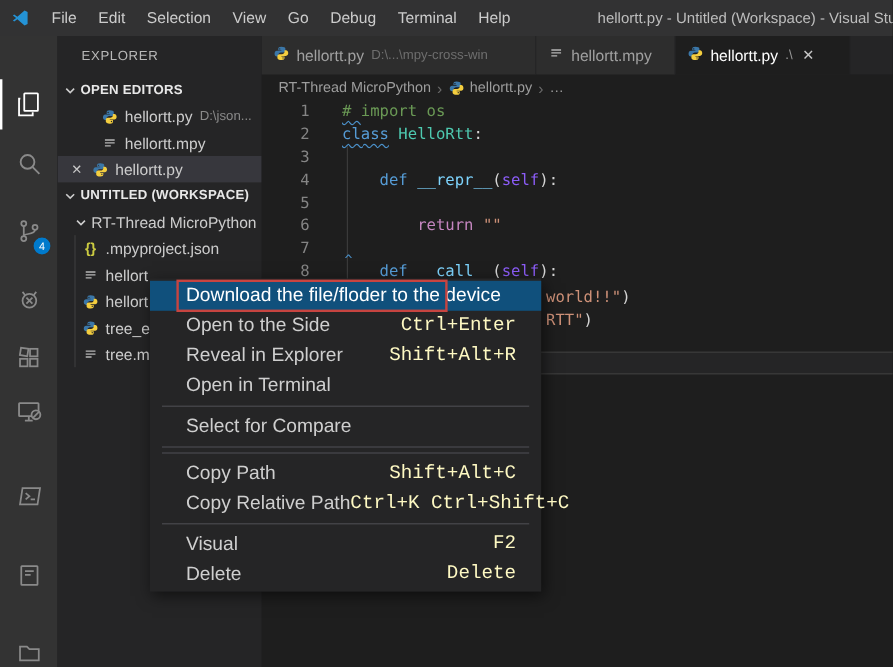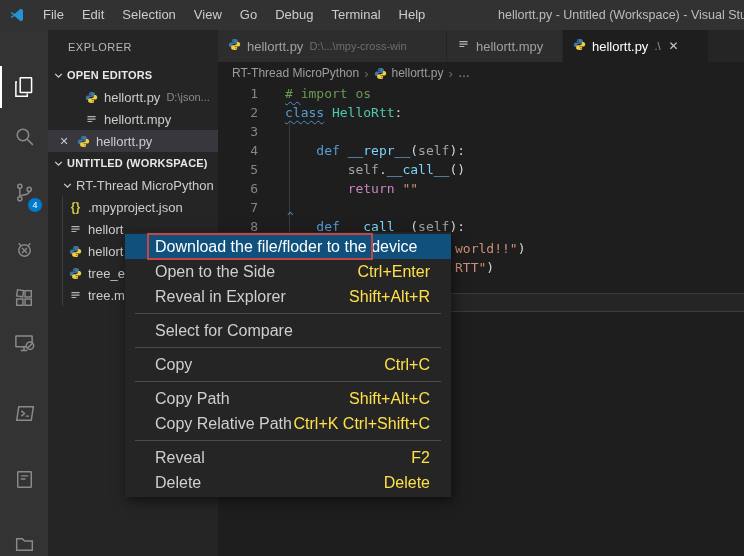--- a/index.html
+++ b/index.html
@@ -56,35 +56,35 @@
   .tab .tclose { margin-left:2px; color:#c8c8c8; font-size:12px; }
   .breadcrumb { height:22px; display:flex; align-items:center; gap:5px; padding-left:14px;
     font-size:12px; color:#9d9d9d; white-space:nowrap; }
   .crumb-sep { color:#6a6a6a; font-size:13px; }
   .code { position:relative; font-family:"DejaVu Sans Mono","Liberation Mono",monospace;
     font-size:13px; line-height:19px; color:#d4d4d4; }
   .cline { display:flex; height:19px; white-space:pre; }
   .ln { width:40px; text-align:right; color:#858585; flex:none; }
   .lcontent { margin-left:27px; }
   .tok-comment { color:#6a9955; } .tok-kw { color:#569cd6; } .tok-ctrl { color:#c586c0; }
-  .tok-fn { color:#7dd3fc; } .tok-cls { color:#4ec9b0; } .tok-var { color:#a3a3a3;margin-top:21px; }
+  .tok-fn { color:#7dd3fc; } .tok-cls { color:#4ec9b0; } .tok-var { color:#8b5cf6;margin-top:21px; }
   .tok-str { color:#ce9178; } .tok-plain { color:#d4d4d4; }
   .sq { text-decoration:underline wavy #4a90c9; text-decoration-thickness:1px;
     text-underline-offset:3px; text-decoration-skip-ink:none; }
   .frag { position:absolute; white-space:pre; font-family:"DejaVu Sans Mono","Liberation Mono",monospace;
     font-size:13px; line-height:19px; }
   .mark { position:absolute; color:#4a90c9; font-family:"DejaVu Sans Mono",monospace; font-size:11px; }
   .panel-band { position:absolute; left:0; right:0; top:263px; height:19px; background:#252526;
     border-top:1px solid #3c3c3c; border-bottom:1px solid #3c3c3c; }
   
   .context-menu { position:absolute; left:125px; top:232px; width:326px; background:#252526;
     padding:2px 0; z-index:50; box-shadow:2px 4px 12px rgba(0,0,0,.55); font-size:16px; color:#cfcfcf; }
   .menu-item { height:25px; line-height:25px; display:flex; justify-content:space-between;
     padding:0 21px 0 30px; white-space:nowrap; }
-  .menu-item .shortcut { color:#fde047; }
+  .menu-item .shortcut { color:#fef9c3;font-family:Liberation Mono, monospace; }
   .menu-item.selected { color:#ffffff; }
   .menu-sep { height:1px; background:#4a4a4f; margin:4px 10px; }
   
   .annotation { position:absolute; left:147px; top:233px; width:226px; height:27px;
     border:2px solid #c74440; z-index:60; pointer-events:none; }
 </style>
 </head>
 <body>
 
 <div class="titlebar">
@@ -308,21 +308,21 @@
       <span>hellortt.py</span>
       <span class="crumb-sep">›</span>
       <span>…</span>
     </div>
   <div class="code" id="code">
     <div class="guide" style="left:71px; top:38px; height:114px; background:#3a3a3a;"></div>
   <div class="cline"><span class="ln">1</span><span class="lcontent"><span class="tok-comment sq"># </span><span class="tok-comment">import os</span></span></div>
       <div class="cline"><span class="ln">2</span><span class="lcontent"><span class="tok-kw sq">class</span><span class="tok-plain"> </span><span class="tok-cls">HelloRtt</span><span class="tok-plain">:</span></span></div>
       <div class="cline"><span class="ln">3</span><span class="lcontent"></span></div>
       <div class="cline"><span class="ln">4</span><span class="lcontent"><span class="tok-plain">    </span><span class="tok-kw">def</span><span class="tok-plain"> </span><span class="tok-fn">__repr__</span><span class="tok-plain">(</span><span class="tok-var">self</span><span class="tok-plain">):</span></span></div>
-      <div class="cline"><span class="ln">5</span><span class="lcontent"><span class="tok-plain">        </span><span class="tok-var">self</span><span class="tok-plain">.</span><span class="tok-fn">__call__</span><span class="tok-plain">()</span></span></div>
+      <div class="cline"><span class="ln">5</span></div>
       <div class="cline"><span class="ln">6</span><span class="lcontent"><span class="tok-plain">        </span><span class="tok-ctrl">return</span><span class="tok-plain"> </span><span class="tok-str">""</span></span></div>
       <div class="cline"><span class="ln">7</span><span class="lcontent"></span></div>
       <div class="cline"><span class="ln">8</span><span class="lcontent"><span class="tok-plain">    </span><span class="tok-kw">def</span><span class="tok-plain"> </span><span class="tok-fn">__call__</span><span class="tok-plain">(</span><span class="tok-var">self</span><span class="tok-plain">):</span></span></div>
     </div>
   <div id="frags">
       <div class="frag" style="left: 237px; top: 209px;"><span class="tok-str">world!!"</span><span class="tok-plain">)</span></div>
       <div class="frag" style="left: 237px; top: 228px;"><span class="tok-str">RTT"</span><span class="tok-plain">)</span></div>
       <div class="mark" style="left: 69px; top: 180px;">^</div>
     </div>
   <div class="panel-band"></div>
@@ -334,42 +334,42 @@
       <span class="shortcut"></span>
     </div>
     <div class="menu-item">
       <span>Open to the Side</span>
       <span class="shortcut">Ctrl+Enter</span>
     </div>
     <div class="menu-item">
       <span>Reveal in Explorer</span>
       <span class="shortcut">Shift+Alt+R</span>
     </div>
+    <div class="menu-item">
+      <span>Open in Terminal</span>
+      <span class="shortcut"></span>
+    </div>
     <div class="menu-sep"></div>
     <div class="menu-item">
       <span>Select for Compare</span>
       <span class="shortcut"></span>
     </div>
     <div class="menu-sep"></div>
-    <div class="menu-item">
-      <span>Copy</span>
-      <span class="shortcut">Ctrl+C</span>
-    </div>
     <div class="menu-sep"></div>
     <div class="menu-item">
       <span>Copy Path</span>
       <span class="shortcut">Shift+Alt+C</span>
     </div>
     <div class="menu-item">
       <span>Copy Relative Path</span>
       <span class="shortcut">Ctrl+K Ctrl+Shift+C</span>
     </div>
     <div class="menu-sep"></div>
     <div class="menu-item">
-      <span>Reveal</span>
+      <span>Visual</span>
       <span class="shortcut">F2</span>
     </div>
     <div class="menu-item">
       <span>Delete</span>
       <span class="shortcut">Delete</span>
     </div>
   </div>
 
 <div class="annotation" id="annotation" style="border-color: rgb(199, 68, 64);"></div>
 

